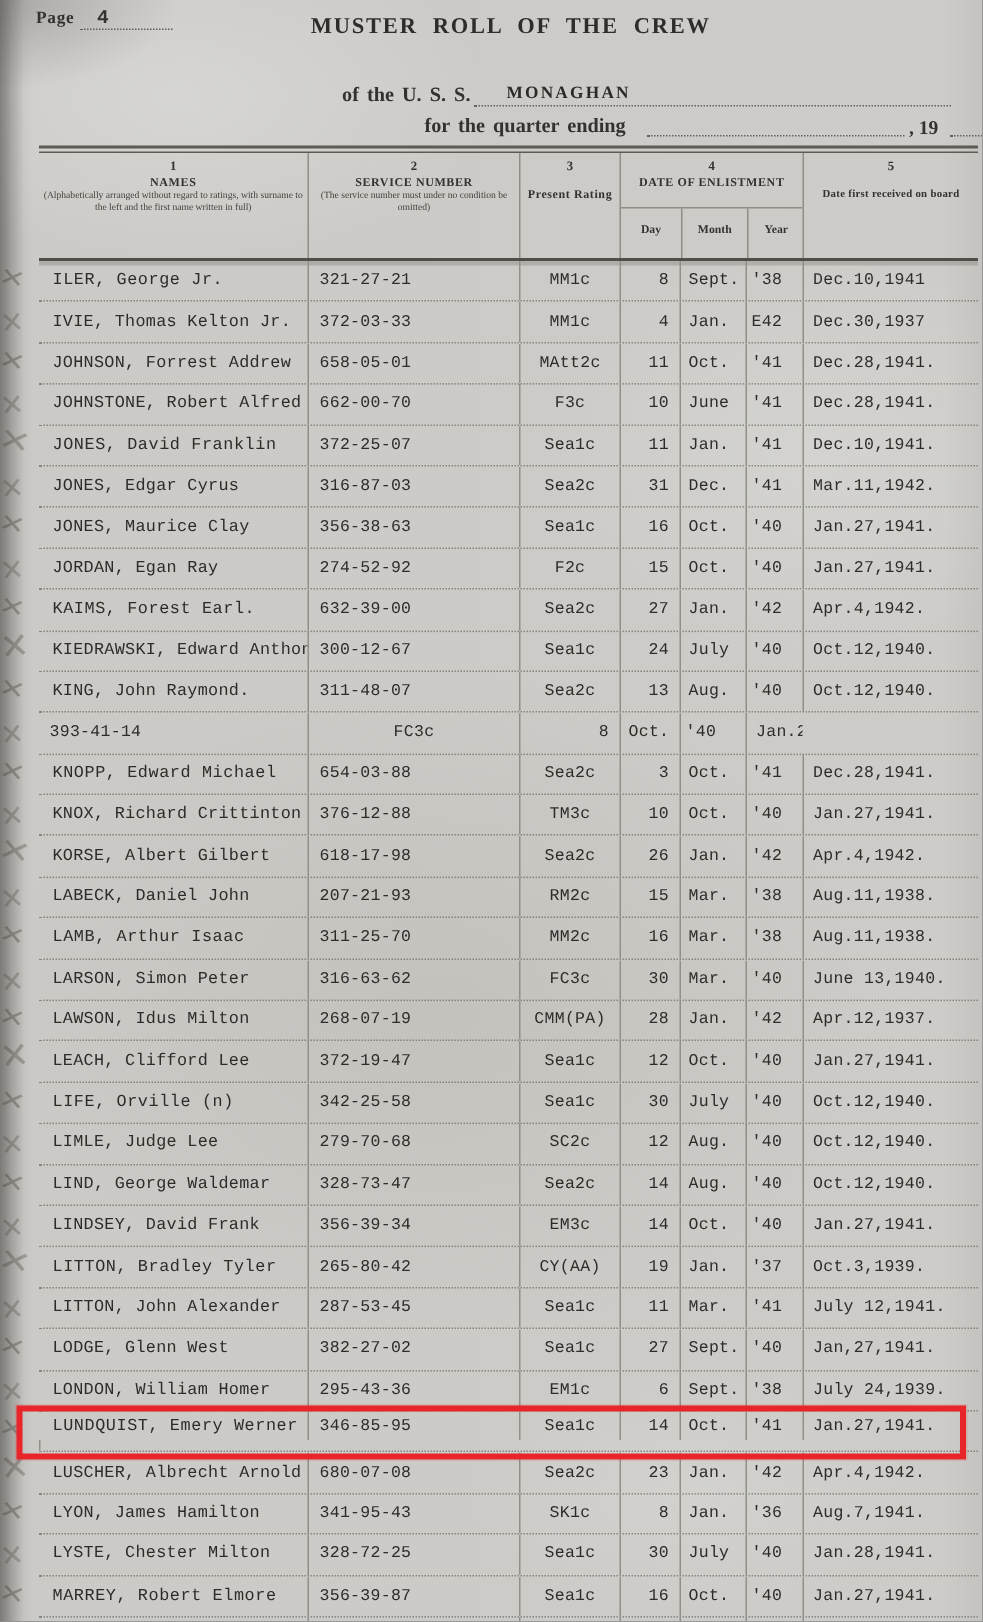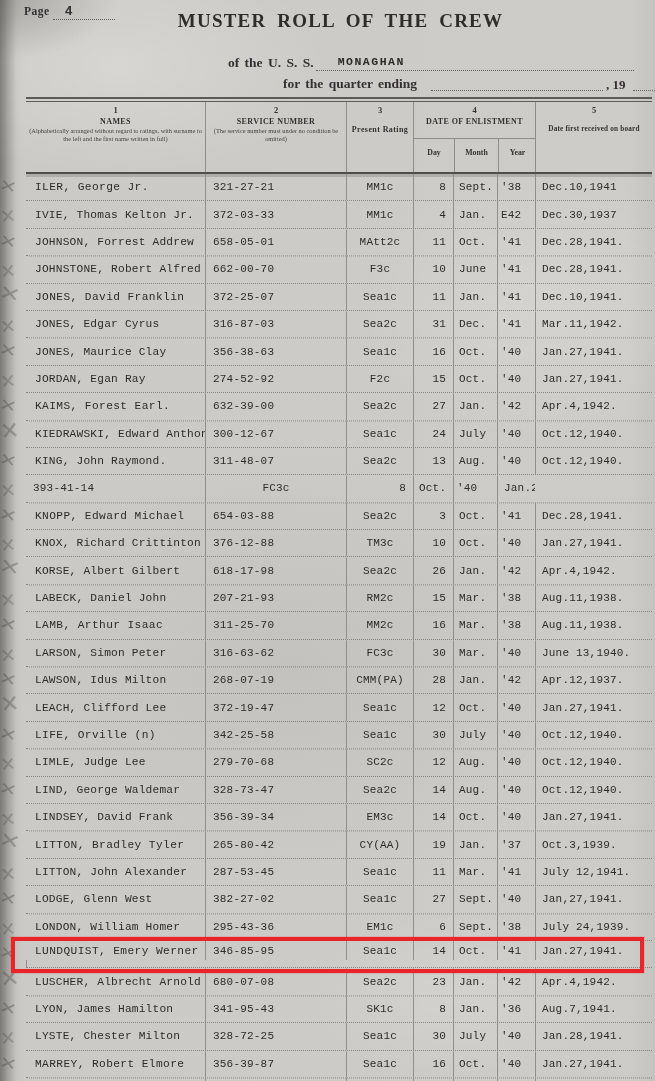--- a/index.html
+++ b/index.html
@@ -17,24 +17,24 @@
   .edge-shade { position:absolute; left:0; top:0; width:16px; height:100%;
     background:linear-gradient(90deg, rgba(82,80,76,.45), rgba(82,80,76,0)); }
   .corner-shade { position:absolute; left:0; top:0; width:120px; height:60px;
     background:radial-gradient(ellipse at 0% 0%, rgba(80,78,74,.30), transparent 70%); }
 
   
   .page-line { position:absolute; left:24px; top:4px; font-weight:bold; font-size:11.5px; letter-spacing:.5px; }
   .page-fill { display:inline-block; width:50px; border-bottom:1.5px dotted #5f5d59; margin-left:3px;
     font-family:"Liberation Mono", monospace; font-size:13px; font-weight:bold; padding-left:12px; line-height:15px; }
   .doc-title { position:absolute; left:0; top:10px; width:655px; text-align:center; padding-left:26px; box-sizing:border-box;
-    font-weight:bold; font-size:19px; letter-spacing:1.2px; word-spacing:5px; color:#2f2d2a; }
+    font-weight:bold; font-size:15px; letter-spacing:1.2px; word-spacing:5px; color:#2f2d2a; }
   .ship-line { position:absolute; left:228px; top:53px; font-weight:bold; font-size:13.5px; word-spacing:2px; white-space:nowrap; }
   .ship-fill { display:inline-block; width:318px; border-bottom:1.5px dotted #64625e; margin-left:2px; line-height:16px; vertical-align:bottom; }
-  .ship-name { font-family:Liberation Mono, monospace; font-size:11.5px; font-weight:bold; letter-spacing:1.5px; margin-left:22px; color:#2c2a27; }
+  .ship-name { font-family:Liberation Serif, serif; font-size:11.5px; font-weight:bold; letter-spacing:1.5px; margin-left:22px; color:#2c2a27; }
   .q-label { position:absolute; left:283px; top:76px; font-weight:bold; font-size:13.5px; word-spacing:2px; }
   .q-fill1 { position:absolute; left:431px; top:90px; width:172px; border-bottom:1.5px dotted #64625e; }
   .q-year  { position:absolute; left:606px; top:77px; font-weight:bold; font-size:13px; }
   .q-fill2 { position:absolute; left:633px; top:90px; width:22px; border-bottom:1.5px dotted #64625e; }
 
   
   .muster-table { position:absolute; left:26px; top:101px; width:626px; }
   .thead { position:relative; display:grid; grid-template-columns:179px 141px 67px 122px 117px;
     border-top:1px solid #5d5b55; border-bottom:2.5px solid #504e49; height:70px;
     box-shadow:0 3px 0 rgba(90,88,82,.25); }

